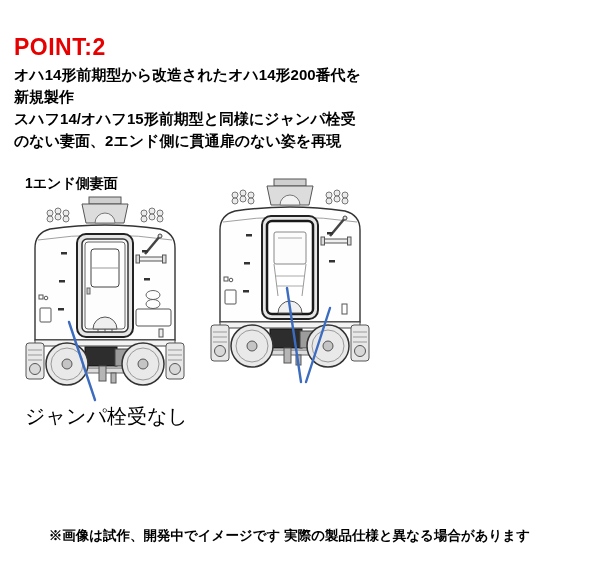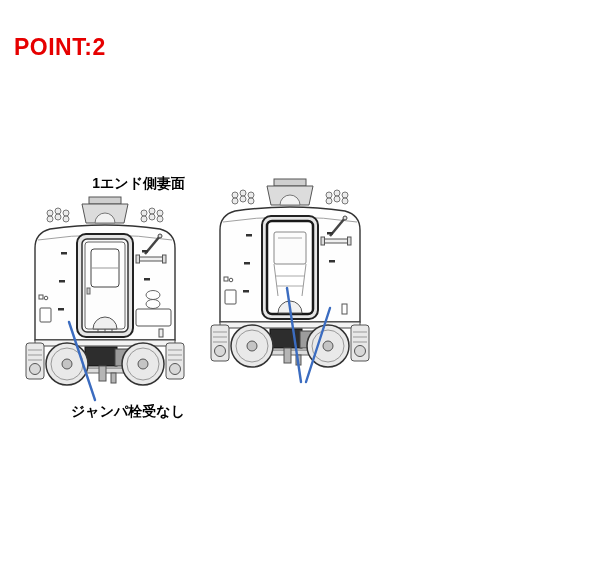--- a/index.html
+++ b/index.html
@@ -10,25 +10,25 @@
   }
   .page{position:relative;width:552px;height:571px;overflow:hidden;background:var(--background);}
   .heading{
     position:absolute;left:14px;top:34px;
     font-size:23px;font-weight:bold;color:var(--heading);letter-spacing:.5px;
   }
   .desc{
     position:absolute;left:14px;top:64px;
     font-size:15px;font-weight:bold;line-height:22px;white-space:nowrap;
   }
-  .figure{position:absolute;width:160px;text-align:right;}
+  .figure{position:absolute;width:160px;text-align:left;}
   .figure.f1{left:25px;top:174px;}
   .figure.f2{left:210px;top:174px;}
   .fig-title{font-size:14px;font-weight:bold;height:18px;line-height:18px;white-space:nowrap;}
-  .fig-caption{font-size:14px;font-weight:bold;margin-top:-4px;white-space:nowrap;}
+  .fig-caption{font-size:20px;font-weight:normal;margin-top:-4px;white-space:nowrap;}
   .drawing{display:block;margin:0 auto;}
   .annot{stroke:var(--annotation);stroke-width:2.4;fill:none;stroke-linecap:round;}
   .footer{
     position:absolute;right:22px;top:527px;
     font-size:13.5px;font-weight:bold;white-space:nowrap;
   }
   .thin{stroke:#888;stroke-width:.8;fill:none;}
 </style>
 </head>
 <body>
@@ -146,20 +146,26 @@
       </g>
 
       <g id="fig2-extra">
         <rect x="132" y="130" width="5" height="10" fill="#fff" stroke="#555"></rect>
       </g>
     </defs>
   </svg>
 
   <div class="heading">POINT:2</div>
 
+  <div class="desc">
+    <div>オハ14形前期型から改造されたオハ14形200番代を</div>
+    <div>新規製作</div>
+    <div>スハフ14/オハフ15形前期型と同様にジャンパ栓受</div>
+    <div>のない妻面、2エンド側に貫通扉のない姿を再現</div>
+  </div>
 
   <div class="figure f1">
     <div class="fig-title">1エンド側妻面</div>
     <svg class="drawing" width="160" height="215" viewBox="0 0 160 215">
       <use href="#car-base" xlink:href="#car-base"></use>
       <use href="#door-closed" xlink:href="#door-closed"></use>
       <use href="#fig1-extra" xlink:href="#fig1-extra"></use>
       <line class="annot" x1="44" y1="130" x2="70" y2="208"></line>
     </svg>
     <div class="fig-caption">ジャンパ栓受なし</div>
@@ -168,14 +174,15 @@
   <div class="figure f2">
     <svg class="drawing" width="160" height="215" viewBox="0 0 160 215">
       <use href="#car-base" xlink:href="#car-base"></use>
       <use href="#door-open" xlink:href="#door-open"></use>
       <use href="#fig2-extra" xlink:href="#fig2-extra"></use>
       <line class="annot" x1="77" y1="114" x2="91" y2="208"></line>
       <line class="annot" x1="120" y1="134" x2="96" y2="208"></line>
     </svg>
   </div>
 
+  <div class="footer">※画像は試作、開発中でイメージです 実際の製品仕様と異なる場合があります</div>
 
 </div>
 
 </body></html>

